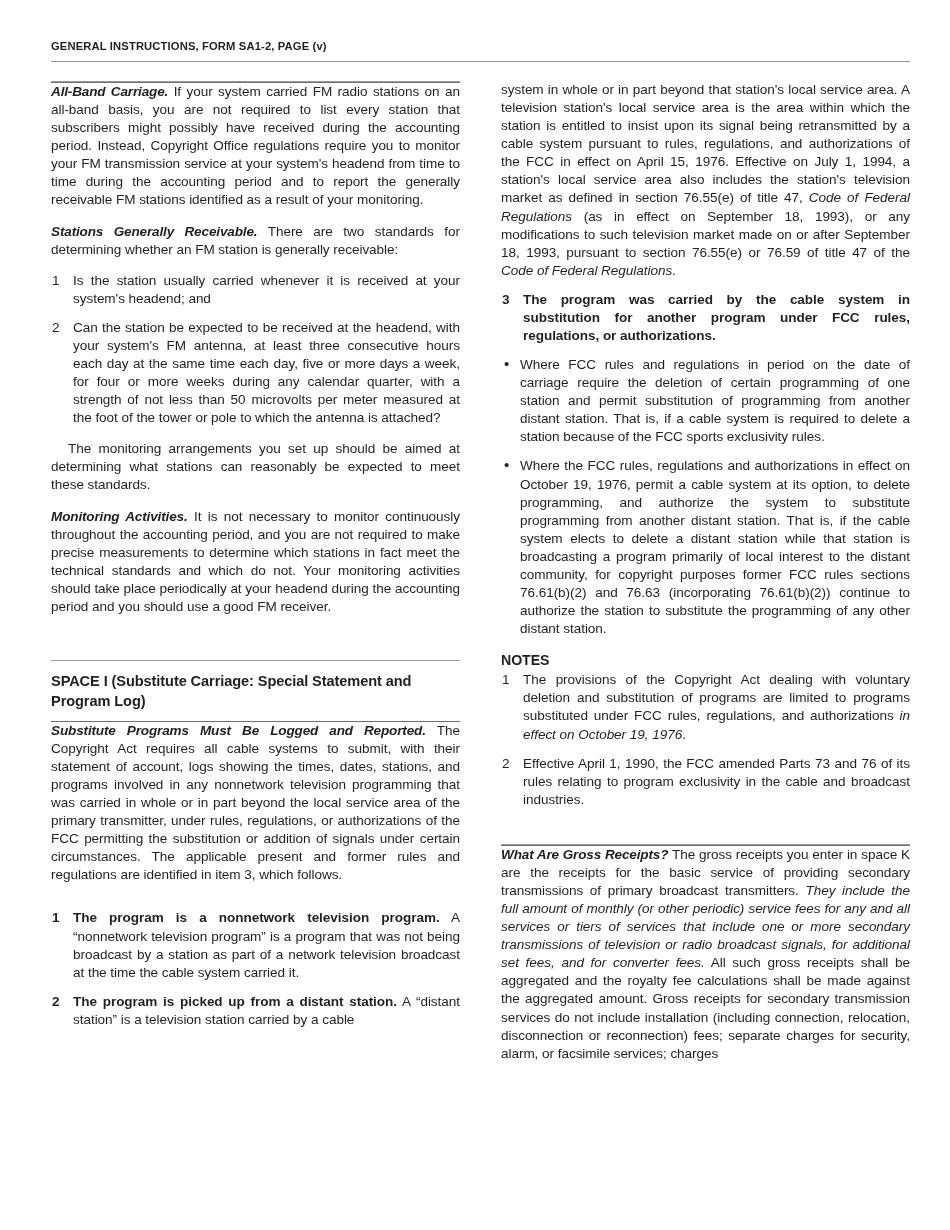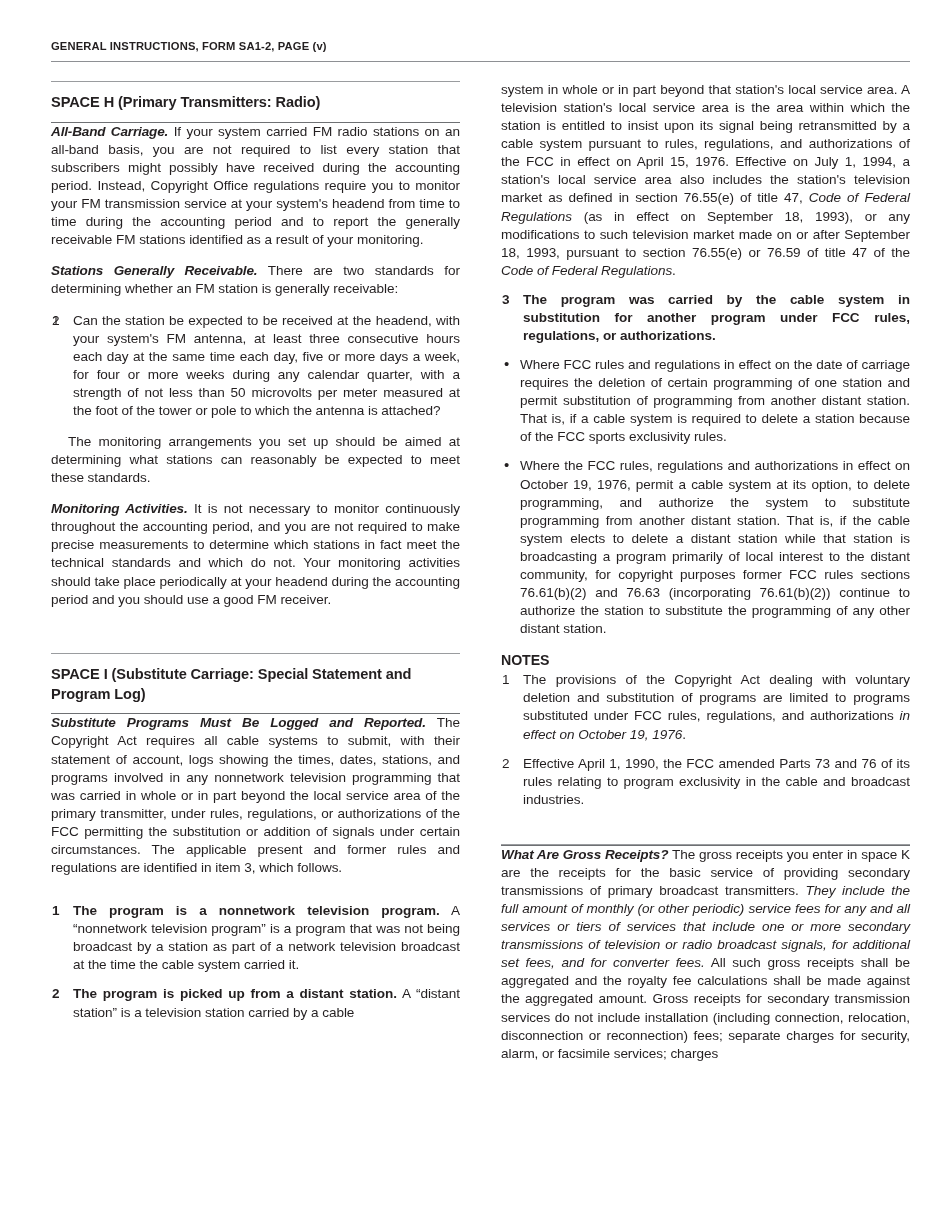--- a/index.html
+++ b/index.html
@@ -149,29 +149,28 @@
 
   <div class="running-head">GENERAL INSTRUCTIONS, FORM SA1-2, PAGE (v)</div>
   <div class="rule-full"></div>
 
   <div class="columns">
 
     <div class="col col-left">
 
       <div>
         <div class="sec-rule-top"></div>
-        <div class="sec-title">SPACE H (Primary Transmitters: Radio)</div>
         <div class="sec-rule-bottom"></div>
 
         <p class="body first"><span class="lead">All-Band Carriage.</span><span> If your system carried FM radio stations on an all-band basis, you are not required to list every station that subscribers might possibly have received during the accounting period. Instead, Copyright Office regulations require you to monitor your FM transmission service at your system's headend from time to time during the accounting period and to report the generally receivable FM stations identified as a result of your monitoring.</span></p>
 
         <p class="body"><span class="lead">Stations Generally Receivable.</span><span> There are two standards for determining whether an FM station is generally receivable:</span></p>
 
         <ol class="numlist">
-          <li><span class="marker">1</span></li>
+          <li><span class="marker">1</span><span>Is the station usually carried whenever it is received at your system's headend; and</span></li>
           <li><span class="marker">2</span><span>Can the station be expected to be received at the headend, with your system's FM antenna, at least three consecutive hours each day at the same time each day, five or more days a week, for four or more weeks during any calendar quarter, with a strength of not less than 50 microvolts per meter measured at the foot of the tower or pole to which the antenna is attached?</span></li>
         </ol>
 
         <p class="body indent" style="margin-top:13px">The monitoring arrangements you set up should be aimed at determining what stations can reasonably be expected to meet these standards.</p>
 
         <p class="body"><span class="lead">Monitoring Activities.</span><span> It is not necessary to monitor continuously throughout the accounting period, and you are not required to make precise measurements to determine which stations in fact meet the technical standards and which do not. Your monitoring activities should take place periodically at your headend during the accounting period and you should use a good FM receiver.</span></p>
       </div>
 
       <div class="spacer-lg"></div>
 
@@ -195,21 +194,21 @@
 
     <div class="col col-right">
 
       <p class="body" style="margin-bottom:11px"><span>system in whole or in part beyond that station's local service area. A television station's local service area is the area within which the station is entitled to insist upon its signal being retransmitted by a cable system pursuant to rules, regulations, and authorizations of the FCC in effect on April 15, 1976. Effective on July 1, 1994, a station's local service area also includes the station's television market as defined in section 76.55(e) of title 47, </span><em class="it">Code of Federal Regulations</em><span> (as in effect on September 18, 1993), or any modifications to such television market made on or after September 18, 1993, pursuant to section 76.55(e) or 76.59 of title 47 of the </span><em class="it">Code of Federal Regulations</em><span>.</span></p>
 
       <ol class="numlist bold" style="margin-bottom:11px">
         <li><span class="marker">3</span><span class="lead-b">The program was carried by the cable system in substitution for another program under FCC rules, regulations, or authorizations.</span></li>
       </ol>
 
       <ul class="bullist" style="margin-bottom:14px">
-        <li><span class="marker">•</span><span>Where FCC rules and regulations in effect on the date of carriage requires the deletion of certain programming of one station and permit substitution of programming from another distant station. That is, if a cable system is required to delete a station because of the FCC sports exclusivity rules.</span></li>
+        <li><span class="marker">•</span><span>Where FCC rules and regulations in period on the date of carriage require the deletion of certain programming of one station and permit substitution of programming from another distant station. That is, if a cable system is required to delete a station because of the FCC sports exclusivity rules.</span></li>
         <li><span class="marker">•</span><span>Where the FCC rules, regulations and authorizations in effect on October 19, 1976, permit a cable system at its option, to delete programming, and authorize the system to substitute programming from another distant station. That is, if the cable system elects to delete a distant station while that station is broadcasting a program primarily of local interest to the distant community, for copyright purposes former FCC rules sections 76.61(b)(2) and 76.63 (incorporating 76.61(b)(2)) continue to authorize the station to substitute the programming of any other distant station.</span></li>
       </ul>
 
       <div>
         <div class="notes-head">NOTES</div>
         <ol class="numlist">
           <li><span class="marker">1</span><span>The provisions of the Copyright Act dealing with voluntary deletion and substitution of programs are limited to programs substituted under FCC rules, regulations, and authorizations </span><em class="it">in effect on October 19, 1976</em><span>.</span></li>
           <li><span class="marker">2</span><span>Effective April 1, 1990, the FCC amended Parts 73 and 76 of its rules relating to program exclusivity in the cable and broadcast industries.</span></li>
         </ol>
       </div>

